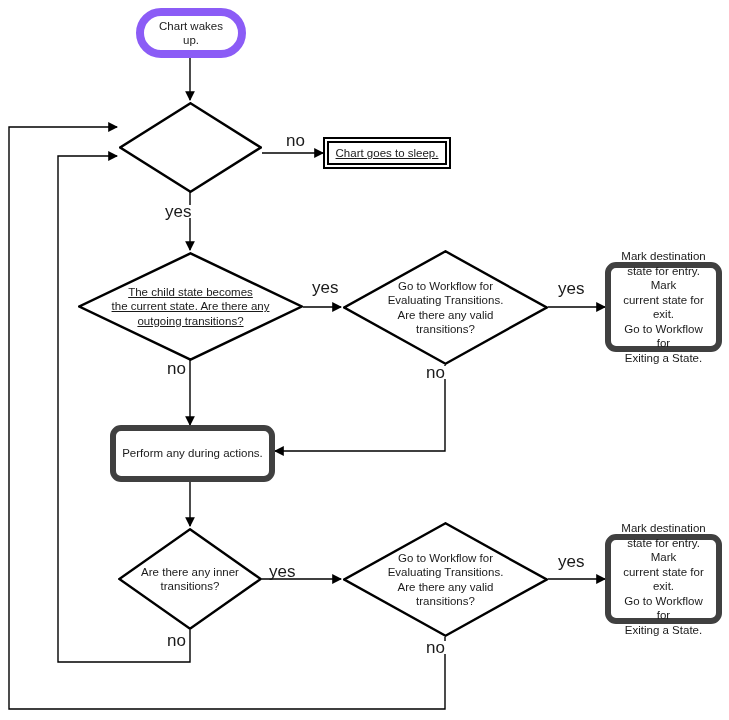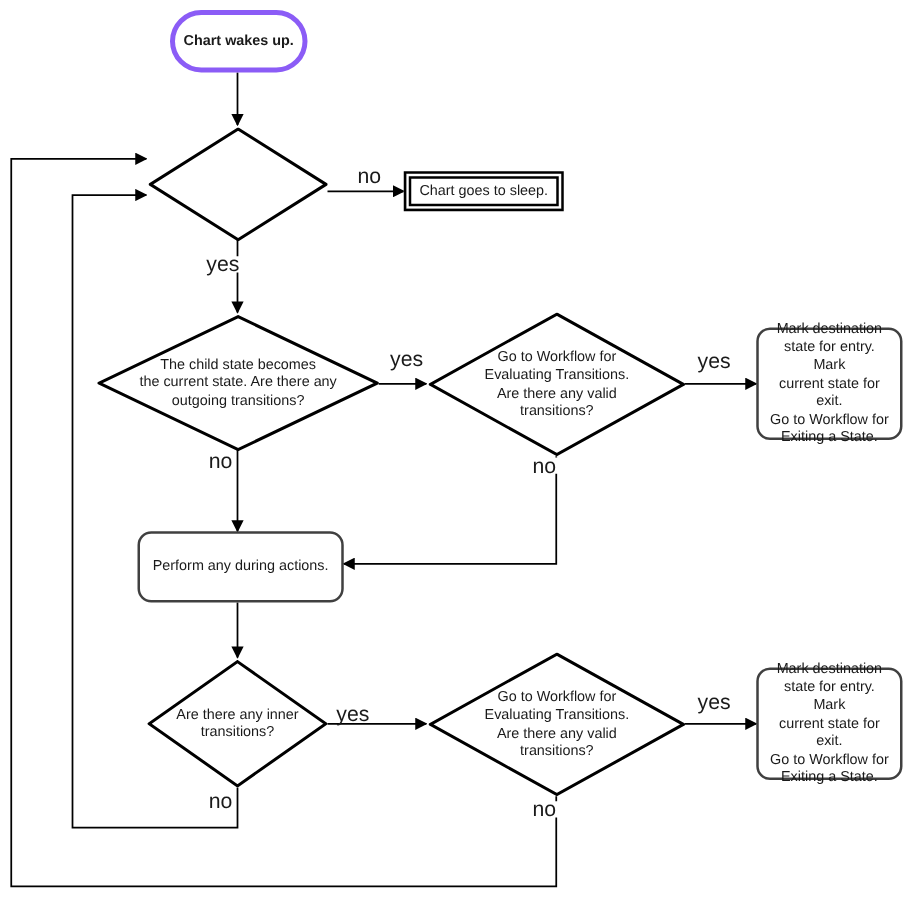--- a/index.html
+++ b/index.html
@@ -36,27 +36,26 @@
     line-height: 14.5px;
     z-index: 3;
   }
   .node .lbl {
     display: block;
     padding: 0 6px;
     white-space: pre-line;
   }
   
   .n-round {
-    border: 4px solid #8b5cf6;
+    border: 8px solid #8b5cf6;
     border-radius: 26px;
     background: #ffffff;
-    font-weight: bold;
   }
   .n-roundbox {
-    border: 2px solid #404040;
+    border: 6px solid #404040;
     border-radius: 11px;
     background: #ffffff;
   }
   
   .n-double {
     border: 2px solid #000000;
     background: #ffffff;
     box-shadow: inset 0 0 0 2px #ffffff, inset 0 0 0 4px #000000;
   }
   
@@ -126,25 +125,25 @@
   <div class="node n-round" style="left:136px; top:8px; width:110px; height:50px;">
     <span class="lbl">Chart wakes up.</span>
   </div>
 
   <div class="node n-diamond" style="left:119px; top:102px; width:143px; height:91px;">
     <svg class="dshape" viewBox="0 0 143 91" preserveAspectRatio="none">
       <polygon points="71.5,1.2 141.8,45.5 71.5,89.8 1.2,45.5" fill="#ffffff" stroke="#000000" stroke-width="2.4"></polygon>
     </svg>
   </div>
 
-  <div class="node n-double" style="left:323px; top:137px; width:128px; height:32px;">
+  <div class="node n-double" style="left:323px; top:137px; width:128px; height:32px;text-decoration:underline;">
     <span class="lbl">Chart goes to sleep.</span>
   </div>
 
-  <div class="node n-diamond" style="left:78px; top:252px; width:225px; height:109px;">
+  <div class="node n-diamond" style="left:78px; top:252px; width:225px; height:109px;text-decoration:underline;">
     <svg class="dshape" viewBox="0 0 225 109" preserveAspectRatio="none">
       <polygon points="112.5,1.3 223.7,54.5 112.5,107.7 1.3,54.5" fill="#ffffff" stroke="#000000" stroke-width="2.4"></polygon>
     </svg>
     <span class="lbl">The child state becomes
 the current state. Are there any
 outgoing transitions?</span>
   </div>
 
   <div class="node n-diamond" style="left:343px; top:250px; width:205px; height:115px;">
     <svg class="dshape" viewBox="0 0 205 115" preserveAspectRatio="none">

